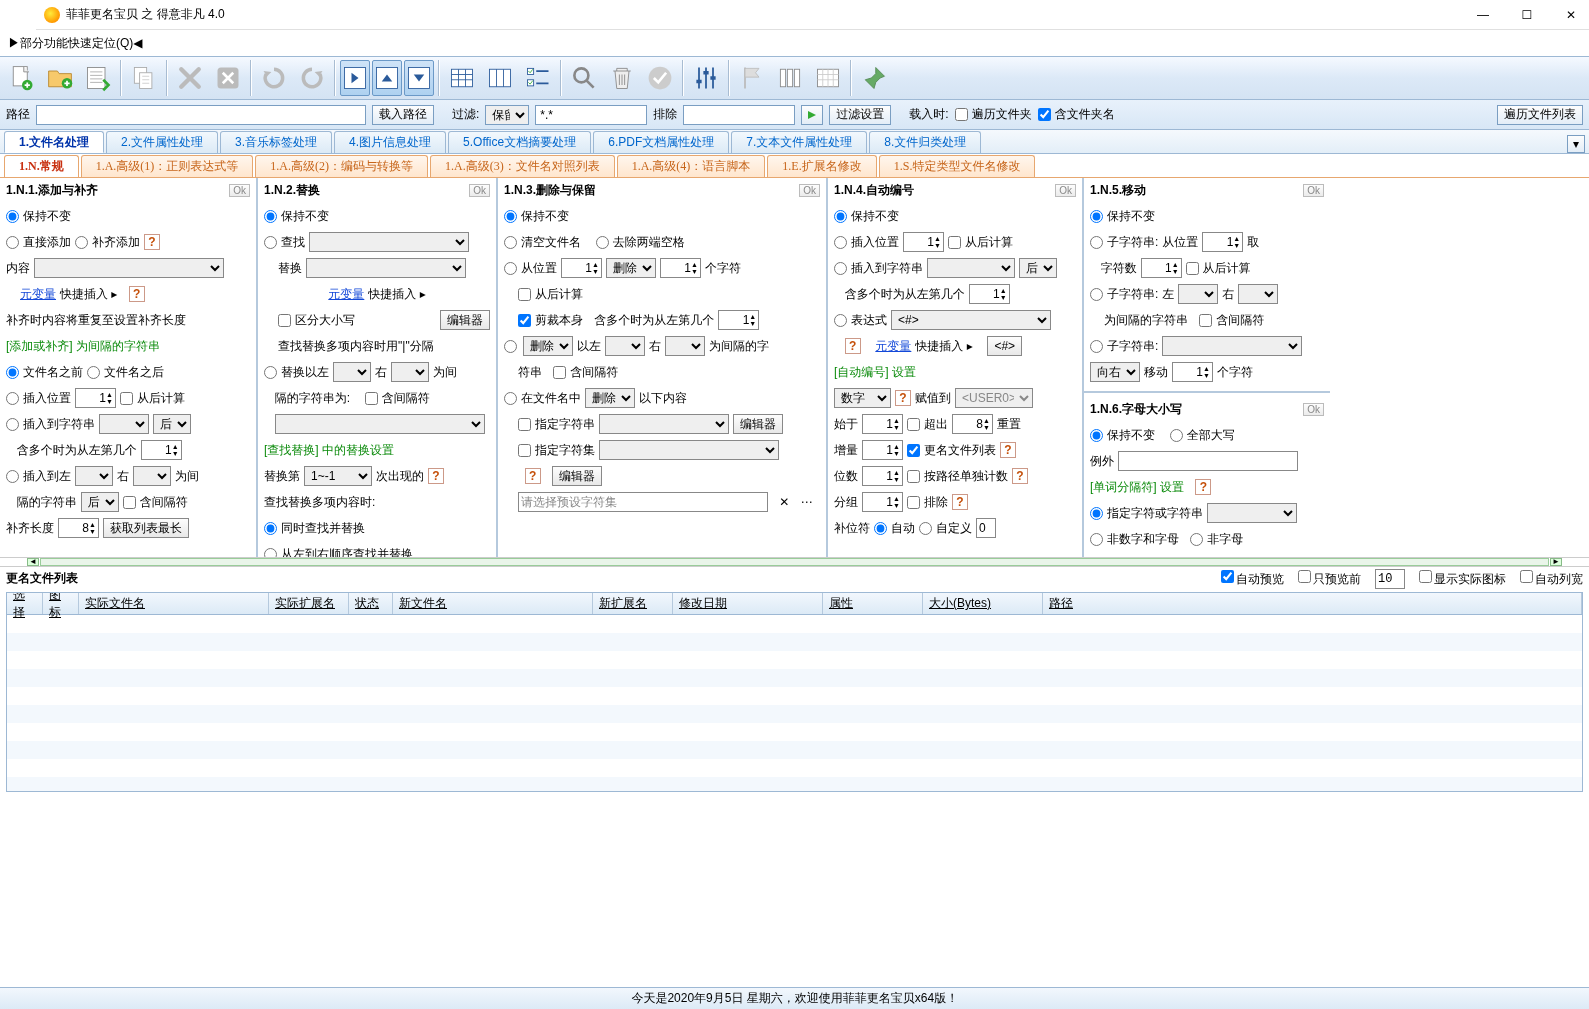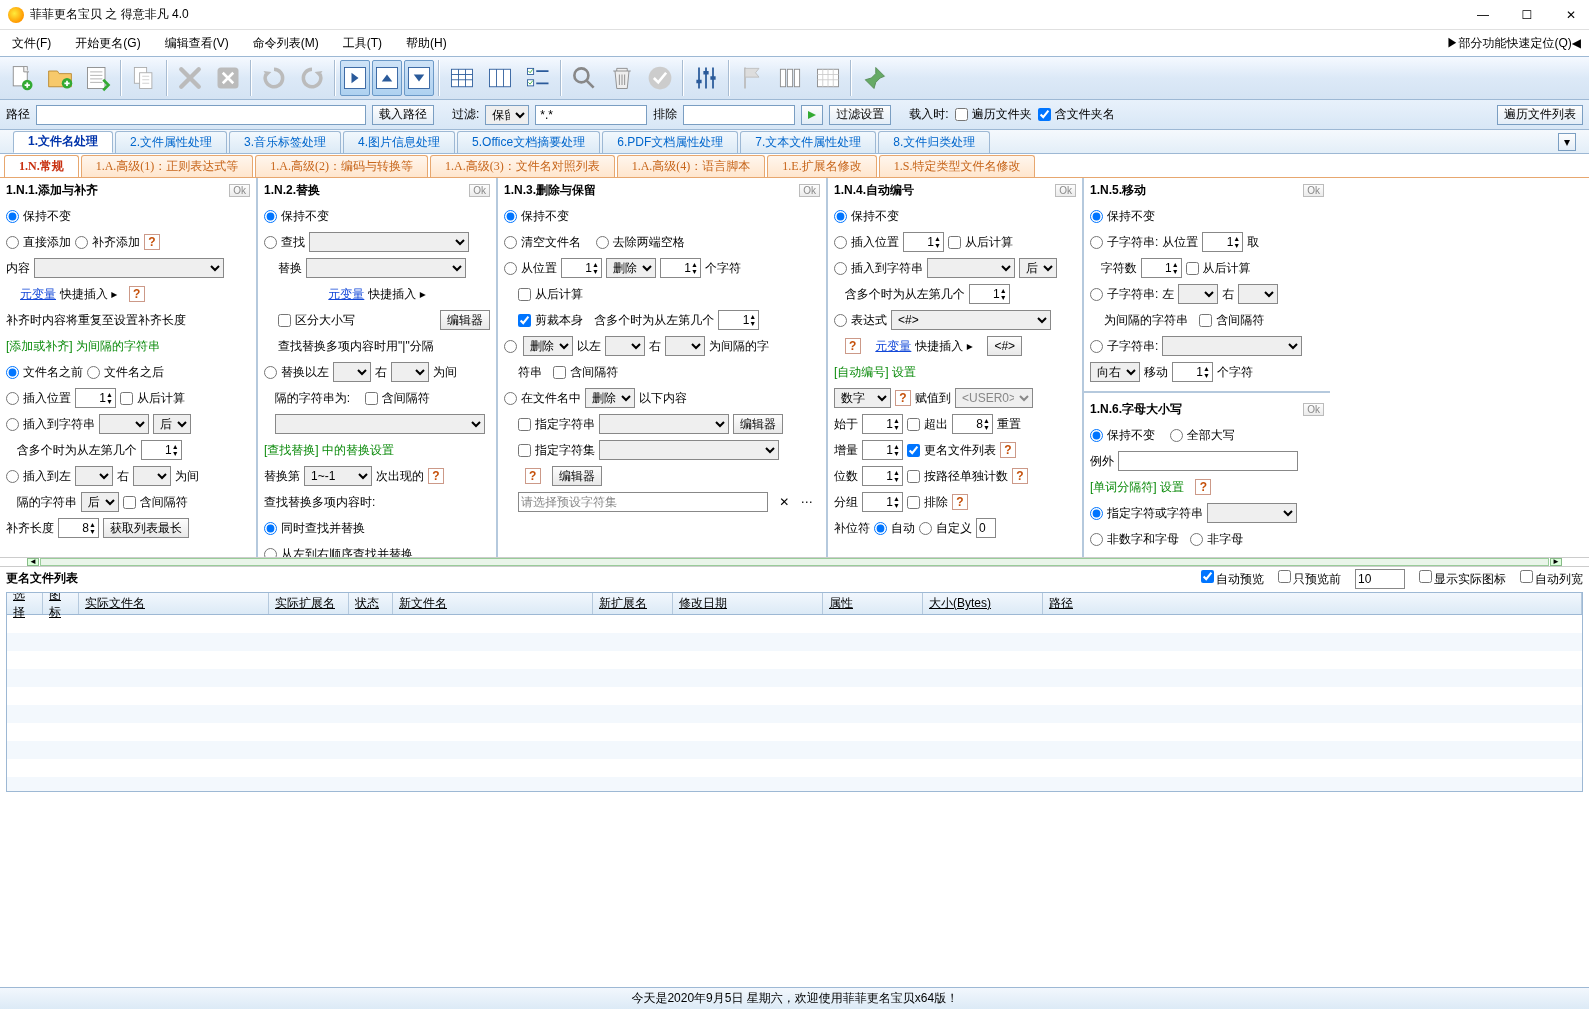--- a/index.html
+++ b/index.html
@@ -1,38 +1,38 @@
 <!DOCTYPE html>
 <html><head>
 <meta charset="utf-8">
 <style>
 * { box-sizing: border-box; margin: 0; padding: 0; font-family: "Microsoft YaHei", "SimSun", sans-serif; font-size: 12px; }
 body { background: #fff; overflow: hidden; width: 1589px; height: 1009px; }
-.titlebar { height: 30px; display: flex; align-items: center; padding: 0 8px; background: #fff; border-bottom: 1px solid #e0e0e0; }
+.titlebar { height: 30px; display: flex; align-items: center; padding: 0 8px; background: #fff; border-bottom: 1px solid #e0e0e0; margin-left: 36px; }
 .titlebar .app-icon { width: 16px; height: 16px; border-radius: 50%; background: radial-gradient(circle at 40% 40%, #ffeb3b 0%, #ff9800 70%); margin-right: 6px; position: relative; }
 .titlebar .title { flex: 1; }
 .titlebar .win-btns { display: flex; gap: 24px; }
 .titlebar .win-btn { width: 20px; height: 20px; display: flex; align-items: center; justify-content: center; cursor: default; }
 .menubar { height: 26px; display: flex; align-items: center; padding: 0 8px; justify-content: space-between; }
 .menubar .menus { display: flex; gap: 16px; }
 .menubar .menu { padding: 2px 4px; }
 .quick-locate { display: flex; align-items: center; }
 .toolbar { height: 44px; background: linear-gradient(to bottom, #f5f9ff 0%, #dce9f7 50%, #d4e3f3 100%); border-top: 1px solid #9db8d4; border-bottom: 1px solid #9db8d4; display: flex; align-items: center; padding: 0 4px; gap: 2px; }
 .toolbar .tb-btn { width: 36px; height: 36px; display: flex; align-items: center; justify-content: center; border: 1px solid transparent; border-radius: 2px; }
 .toolbar .tb-btn svg { width: 28px; height: 28px; }
 .toolbar .sep { width: 2px; height: 36px; border-left: 1px solid #a8bcd2; border-right: 1px solid #fff; margin: 0 2px; }
 .toolbar .tb-btn.small { width: 30px; }
 .toolbar .tb-btn.active { background: linear-gradient(to bottom, #cfe3f7, #aed1f0); border-color: #6b99c7; }
 .pathbar { height: 30px; background: linear-gradient(to bottom, #e8f1fb, #d8e7f6); border-bottom: 1px solid #9db8d4; display: flex; align-items: center; padding: 0 6px; gap: 6px; }
 .pathbar input[type=text] { height: 20px; border: 1px solid #7a9ec2; padding: 0 4px; background: #fff; }
 .pathbar button { height: 20px; border: 1px solid #7a9ec2; background: linear-gradient(#fdfdfd,#e3edf7); padding: 0 6px; }
 .pathbar select { height: 20px; border: 1px solid #7a9ec2; }
 .pathbar .play-btn { width: 22px; height: 20px; border: 1px solid #7a9ec2; background: linear-gradient(#fdfdfd,#e3edf7); display:flex; align-items:center; justify-content:center; }
 .pathbar label { display: inline-flex; align-items: center; gap: 2px; }
-.top-tabs { height: 24px; background: linear-gradient(to bottom, #f5f9fd, #e3eef8); border-bottom: 1px solid #9db8d4; display: flex; align-items: center; padding: 0 13px; }
+.top-tabs { height: 24px; background: linear-gradient(to bottom, #f5f9fd, #e3eef8); border-bottom: 1px solid #9db8d4; display: flex; align-items: flex-end; padding: 0 4px; }
 .top-tab { height: 22px; padding: 0 14px; border: 1px solid #9db8d4; border-bottom: none; background: linear-gradient(#f2f8fd,#dceaf6); color: #0066cc; display: flex; align-items: center; margin-right: 2px; border-radius: 3px 3px 0 0; }
 .top-tab.active { background: #fff; color: #0033aa; font-weight: bold; border-bottom: 1px solid #fff; position: relative; z-index: 2; }
 .top-tabs .dd { margin-left: auto; width: 18px; height: 18px; border: 1px solid #7a9ec2; background: linear-gradient(#fdfdfd,#e3edf7); display:flex; align-items:center; justify-content:center; }
 .sub-tabs { height: 24px; background: #fff; border-bottom: 1px solid #e7a76f; display: flex; align-items: flex-end; padding: 0 4px; }
 .sub-tab { height: 22px; padding: 0 14px; border: 1px solid #e7a76f; border-bottom: none; background: linear-gradient(#fff6ed,#ffe6ce); color: #c7651a; display: flex; align-items: center; margin-right: 2px; border-radius: 3px 3px 0 0; font-family: Liberation Serif, serif; }
 .sub-tab.active { background: #fff; color: #c83010; font-weight: bold; }
 .panels { display: flex; height: 380px; border-bottom: 1px solid #ccc; }
 .panel { border-right: 2px solid #b5c9dd; padding: 4px 6px; display: flex; flex-direction: column; gap: 4px; overflow: hidden; position: relative; }
 .panel:last-child { border-right: none; }
 .panel-hdr { display: flex; justify-content: space-between; align-items: center; font-weight: bold; margin-bottom: 2px; }
@@ -68,28 +68,20 @@
   <span class="app-icon"></span>
   <span class="title">菲菲更名宝贝 之 得意非凡 4.0</span>
   <div class="win-btns">
     <span class="win-btn">—</span>
     <span class="win-btn">☐</span>
     <span class="win-btn">✕</span>
   </div>
 </div>
 
 <div class="menubar">
-  <div class="menus">
-    <span class="menu">文件(F)</span>
-    <span class="menu">开始更名(G)</span>
-    <span class="menu">编辑查看(V)</span>
-    <span class="menu">命令列表(M)</span>
-    <span class="menu">工具(T)</span>
-    <span class="menu">帮助(H)</span>
-  </div>
   <span class="quick-locate">▶部分功能快速定位(Q)◀</span>
 </div>
 
 <div class="toolbar">
   <span class="tb-btn">
       <svg viewBox="0 0 32 32">
         <rect x="6" y="3" width="16" height="22" fill="#fff" stroke="#888"></rect>
         <path d="M18 3v6h6" fill="#eee" stroke="#888"></path>
         <circle cx="22" cy="24" r="6" fill="#3a3"></circle>
         <path d="M19 24h6M22 21v6" stroke="#fff" stroke-width="2"></path>
@@ -816,21 +808,21 @@
 <div class="green-scroll">
   <span class="scroll-arrow" style="left:-14px">◄</span>
   <span class="scroll-arrow" style="right:-14px">►</span>
 </div>
 
 <div class="list-hdr-row">
   <span class="list-hdr-title">更名文件列表</span>
   <div class="right">
     <label><input type="checkbox" checked="" style=""><span>自动预览</span></label>
     <label><input type="checkbox" style=""><span>只预览前</span></label>
-    <input type="text" class="sm" style="width: 50px;" value="10">
+    <input type="text" class="sm" style="width: 30px; font-family: Liberation Mono, monospace;" value="10">
     <label><input type="checkbox" style=""><span>显示实际图标</span></label>
     <label><input type="checkbox" style=""><span>自动列宽</span></label>
   </div>
 </div>
 
 <div class="file-table">
   <div class="thead">
     <div class="th" style="width:36px">选择</div>
     <div class="th" style="width:36px">图标</div>
     <div class="th" style="width:190px">实际文件名</div>

